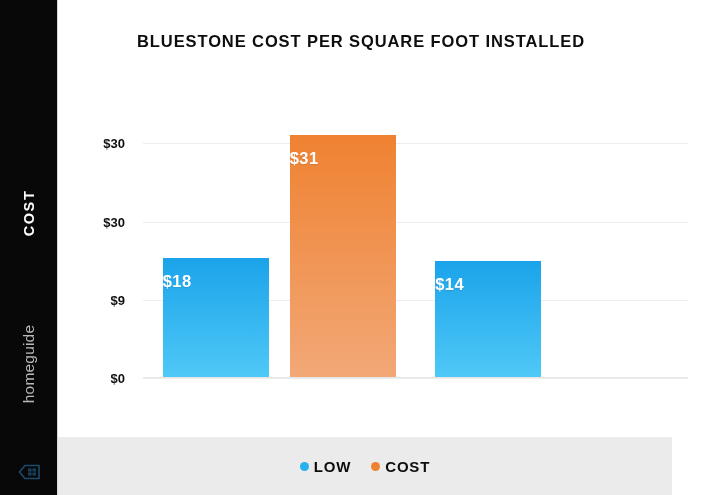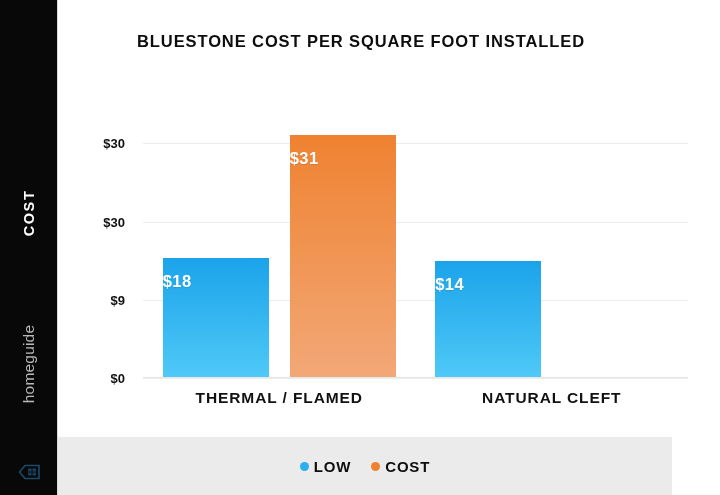--- a/index.html
+++ b/index.html
@@ -193,24 +193,20 @@
           <div class="bar-label">$18</div>
         </div>
         <div class="bar high" style="left: 146.75px; width: 106px; height: 242.529px;">
           <div class="bar-label">$31</div>
         </div>
         <div class="bar low" style="left: 292.25px; width: 106px; height: 117.353px;">
           <div class="bar-label">$14</div>
         </div>
         <div class="baseline"></div>
       </div>
-    <div class="xlabels">
-        <div class="xlabel" style="left: 136.25px;">THERMAL / FLAMED</div>
-        <div class="xlabel" style="left: 408.75px;">NATURAL CLEFT</div>
-      </div>
 
     <div class="legend-strip">
         <div class="legend-item">
           <span class="legend-dot" style="background: rgb(41, 176, 238);"></span>
           <span class="legend-text">LOW</span>
         </div>
         <div class="legend-item">
           <span class="legend-dot" style="background: rgb(239, 130, 49);"></span>
           <span class="legend-text">COST</span>
         </div>

